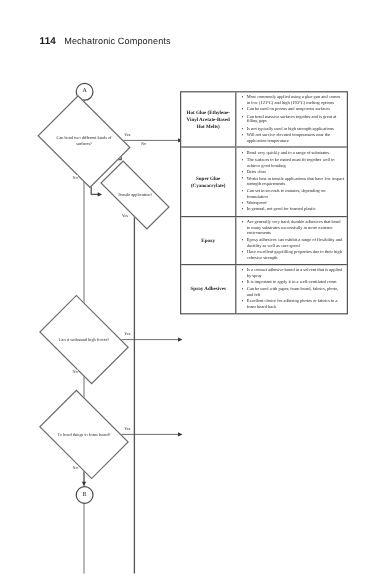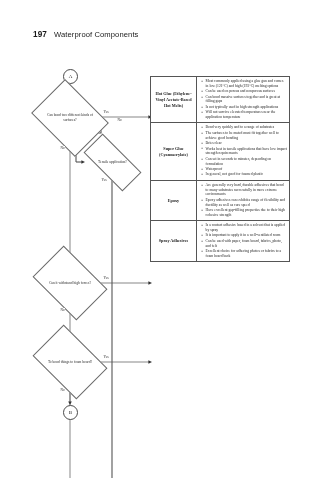--- a/index.html
+++ b/index.html
@@ -89,21 +89,21 @@
     content:"\25AA";
     position:absolute;left:-1.6px;top:-0.1px;font-size:3.2px;color:#111;
   }
 </style>
 </head>
 <body>
 
 <div class="page">
 
   <div class="runhead">
-    <span class="pg">197</span><span class="ttl">Waterproof Components</span>
+    <span class="pg">114</span><span class="ttl">Mechatronic Components</span>
   </div>
 
   <div class="chart">
 
     <svg class="wires" viewBox="0 0 150 480" preserveAspectRatio="none">
       <g stroke="#555" stroke-width="0.7" fill="none">
 
         <path d="M70,82 L70,92"></path>
         <polygon points="70,94 68.2,90.4 71.8,90.4" fill="#333" stroke="none"></polygon>
 

